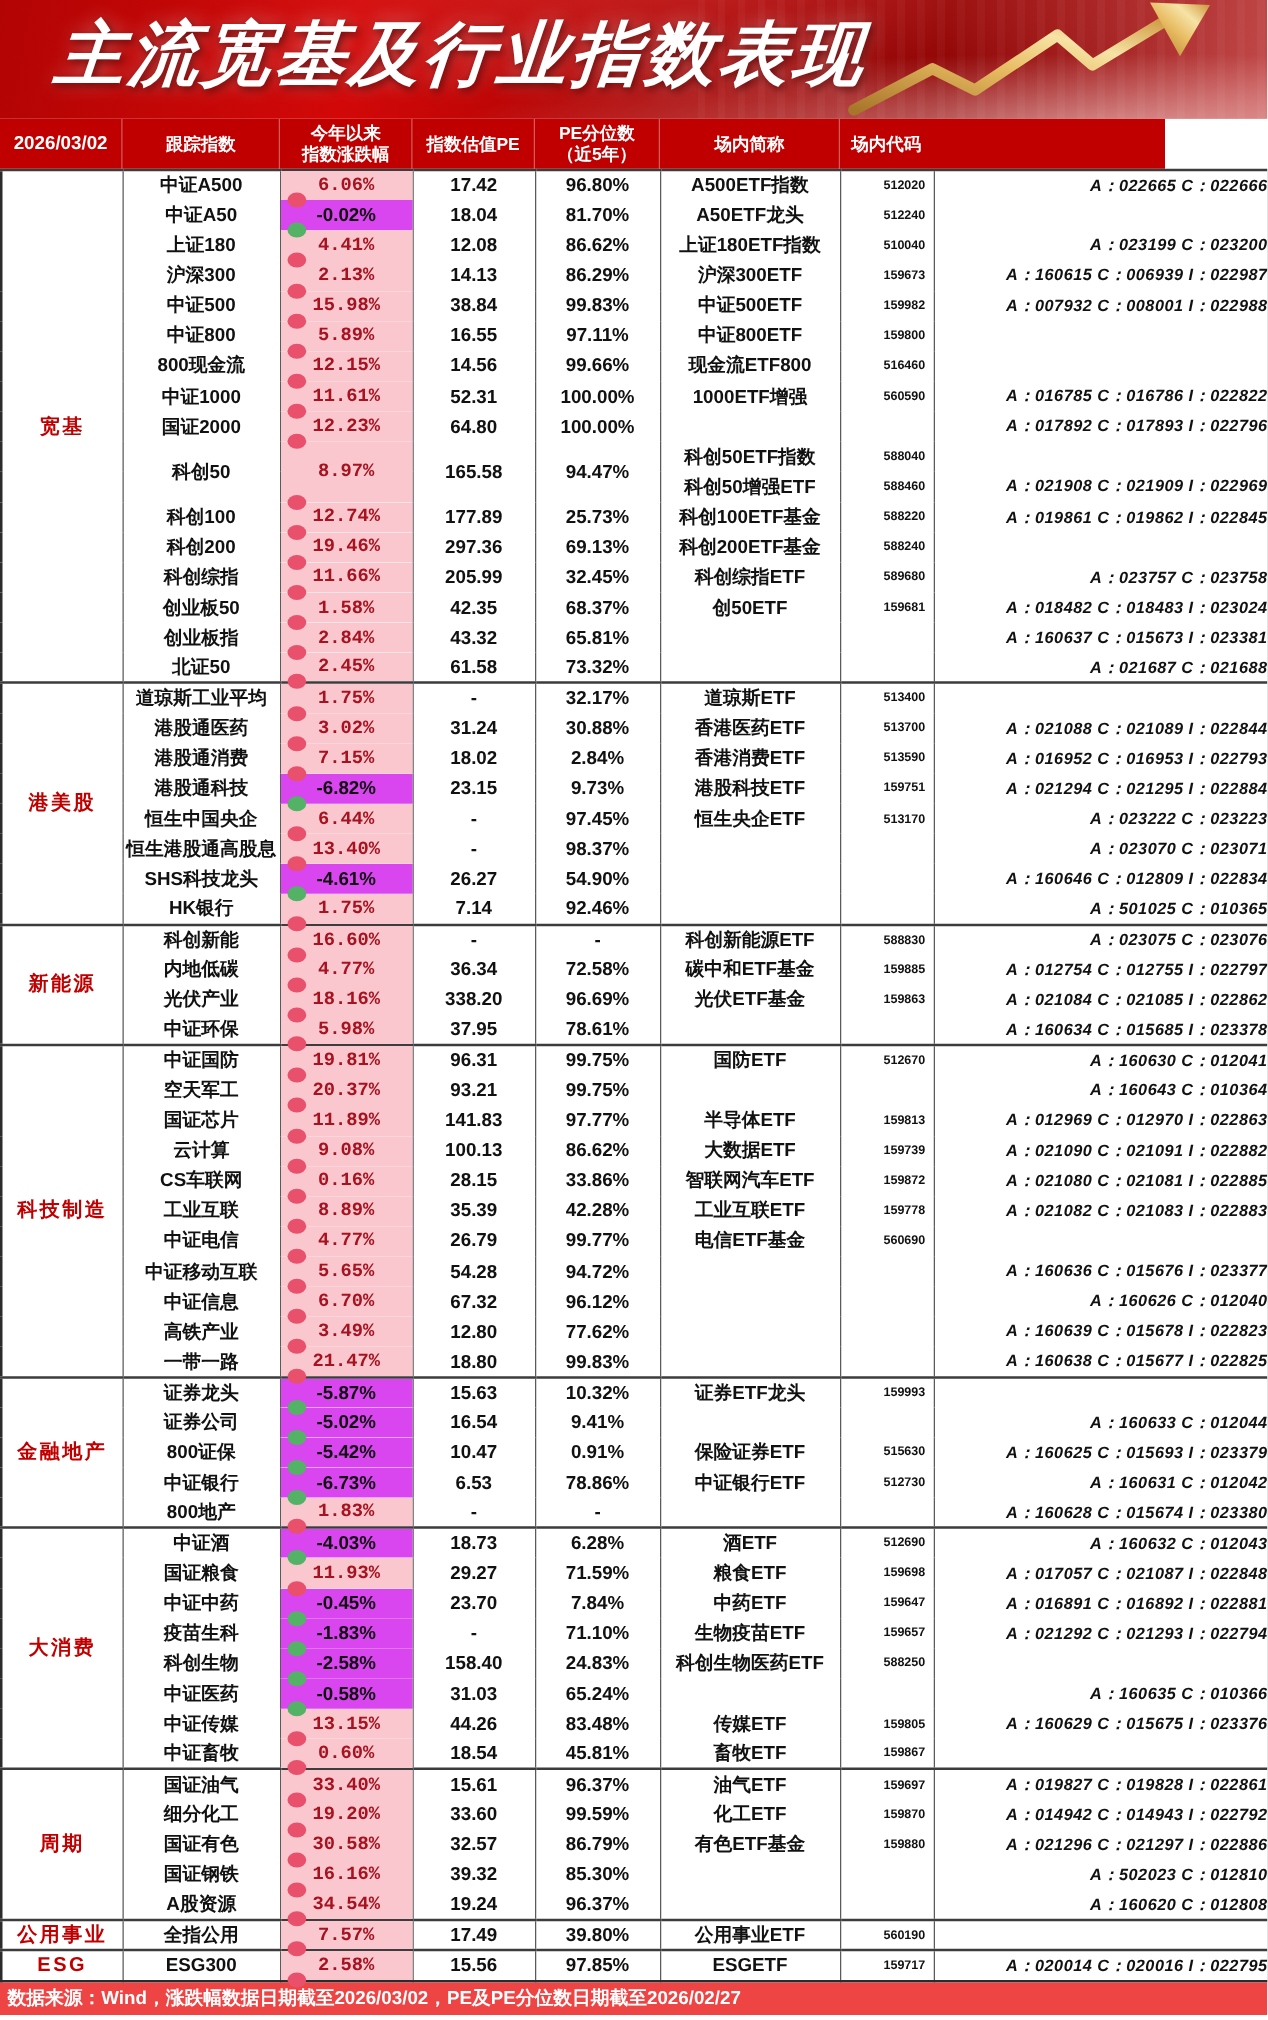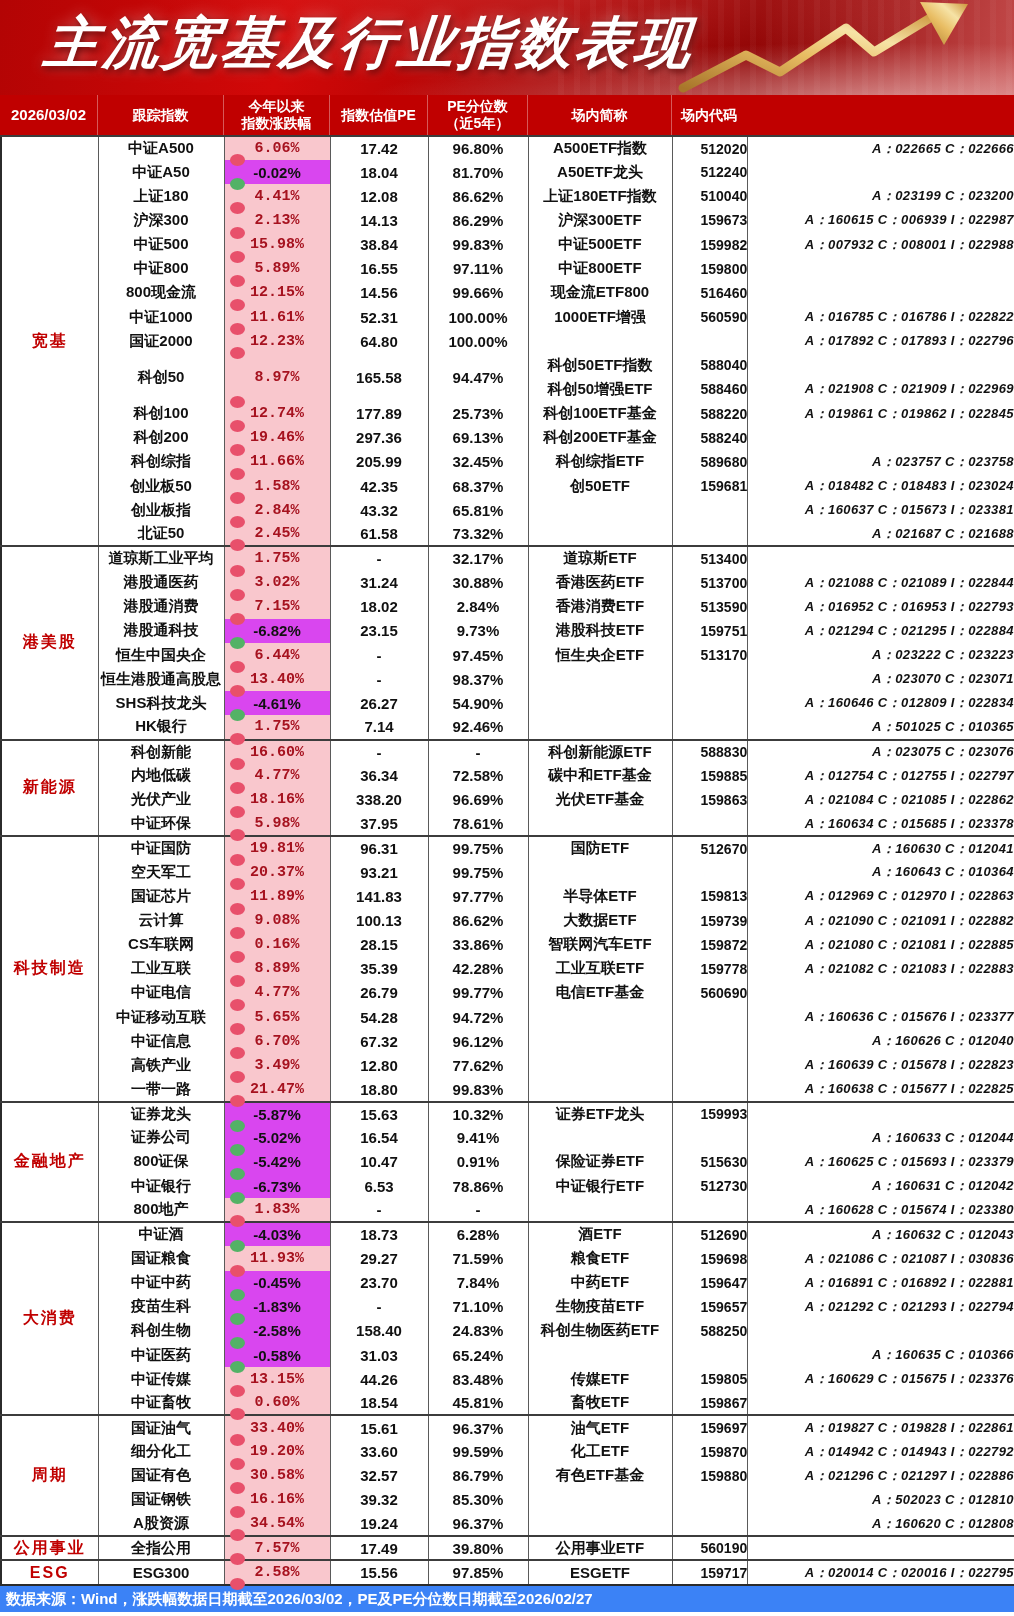--- a/index.html
+++ b/index.html
@@ -13,21 +13,21 @@
       radial-gradient(ellipse at 55% -20%, rgba(255,110,110,.30), rgba(255,0,0,0) 55%),
       linear-gradient(100deg,#b30404 0%,#d20808 28%,#ab0303 52%,#8e0202 74%,#c24a4a 100%);}
   .banner .skyline{position:absolute;right:0;top:0;width:45%;height:100%;opacity:.5;
       background:repeating-linear-gradient(90deg, rgba(255,255,255,.07) 0 6px, transparent 6px 16px);}
   .banner .title{position:absolute;left:44px;top:6px;font-size:56px;font-weight:bold;color:#fff;
       font-style:italic;letter-spacing:3px;transform:skewX(-5deg);
       text-shadow:2px 3px 7px rgba(90,0,0,.9),0 0 16px rgba(255,255,255,.4);}
   .banner svg{position:absolute;right:6px;top:0;}
 
   
-  .colhead{width:1014px;height:40px;background:#c00000;display:grid;
+  .colhead{width:932px;height:40px;background:#c00000;display:grid;
       grid-template-columns:97px 126px 106px 98px 100px 144px 75px 268px;}
   .colhead .hc{display:flex;align-items:center;justify-content:center;height:100%;
       color:#fff;font-weight:bold;font-size:14px;text-align:center;white-space:pre-line;
       line-height:1.2;border-left:1px solid rgba(255,255,255,.35);box-sizing:border-box;}
   .colhead .hc:first-child{border-left:none;font-size:15px;}
 
   
   .body-wrap{width:1014px;height:1451px;}
   table.idx-table{border-collapse:collapse;width:1014px;height:1451px;table-layout:fixed;
       border:2px solid #2b2b2b;}
@@ -35,28 +35,28 @@
       font-weight:bold;color:#111;position:relative;font-size:14px;}
   .idx-table tr{height:24px;}
   .idx-table tr.sec-top td{border-top:2px solid #3c3c3c;}
   td.cat{color:#c00000;font-size:16px;letter-spacing:2px;border-left:none;margin-top:15px;}
   td.idx{font-size:15px;}
   td.chg{font-size:15px;}
   td.chg.pos{background:#f9c7cd;color:#a6121f;font-family:Liberation Mono, monospace;}
   td.chg.neg{background:#d946ef;color:#111;}
   td.pe,td.pct{font-size:15px;}
   td.etf{font-size:15px;}
-  td.code{font-size:14px;padding-left:28px;}
+  td.code{font-size:10px;padding-left:28px;}
   td.otc{font-size:13px;text-align:right;padding-left:10px;letter-spacing:.4px;font-style:italic;}
   .dot{position:absolute;left:5px;bottom:-6px;width:15px;height:12px;border-radius:50%;z-index:3;}
   .dot.up{background:#e8506b;}
   .dot.down{background:#53b266;}
 
   
-  .footer{width:1014px;height:26px;background:#3b82f6;color:#fff;font-weight:bold;
+  .footer{width:1014px;height:26px;background:#ef4444;color:#fff;font-weight:bold;
       font-size:15px;line-height:26px;padding-left:6px;box-sizing:border-box;}
 </style>
 </head>
 <body>
 
 <div class="page">
 
   <div class="banner">
     <div class="skyline"></div>
     <div class="title">主流宽基及行业指数表现</div>
@@ -515,21 +515,21 @@
             <td class="code">512690</td>
             <td class="otc">A：160632  C：012043</td>
           </tr>
           <tr>
             <td class="idx" rowspan="1">国证粮食</td>
             <td class="chg pos" rowspan="1">11.93%<span class="dot up"></span></td>
             <td class="pe" rowspan="1">29.27</td>
             <td class="pct" rowspan="1">71.59%</td>
             <td class="etf">粮食ETF</td>
             <td class="code">159698</td>
-            <td class="otc">A：021086  C：021087  I：030836</td>
+            <td class="otc">A：017057  C：021087  I：022848</td>
           </tr>
           <tr>
             <td class="idx" rowspan="1">中证中药</td>
             <td class="chg neg" rowspan="1">-0.45%<span class="dot down"></span></td>
             <td class="pe" rowspan="1">23.70</td>
             <td class="pct" rowspan="1">7.84%</td>
             <td class="etf">中药ETF</td>
             <td class="code">159647</td>
             <td class="otc">A：016891  C：016892  I：022881</td>
           </tr>

